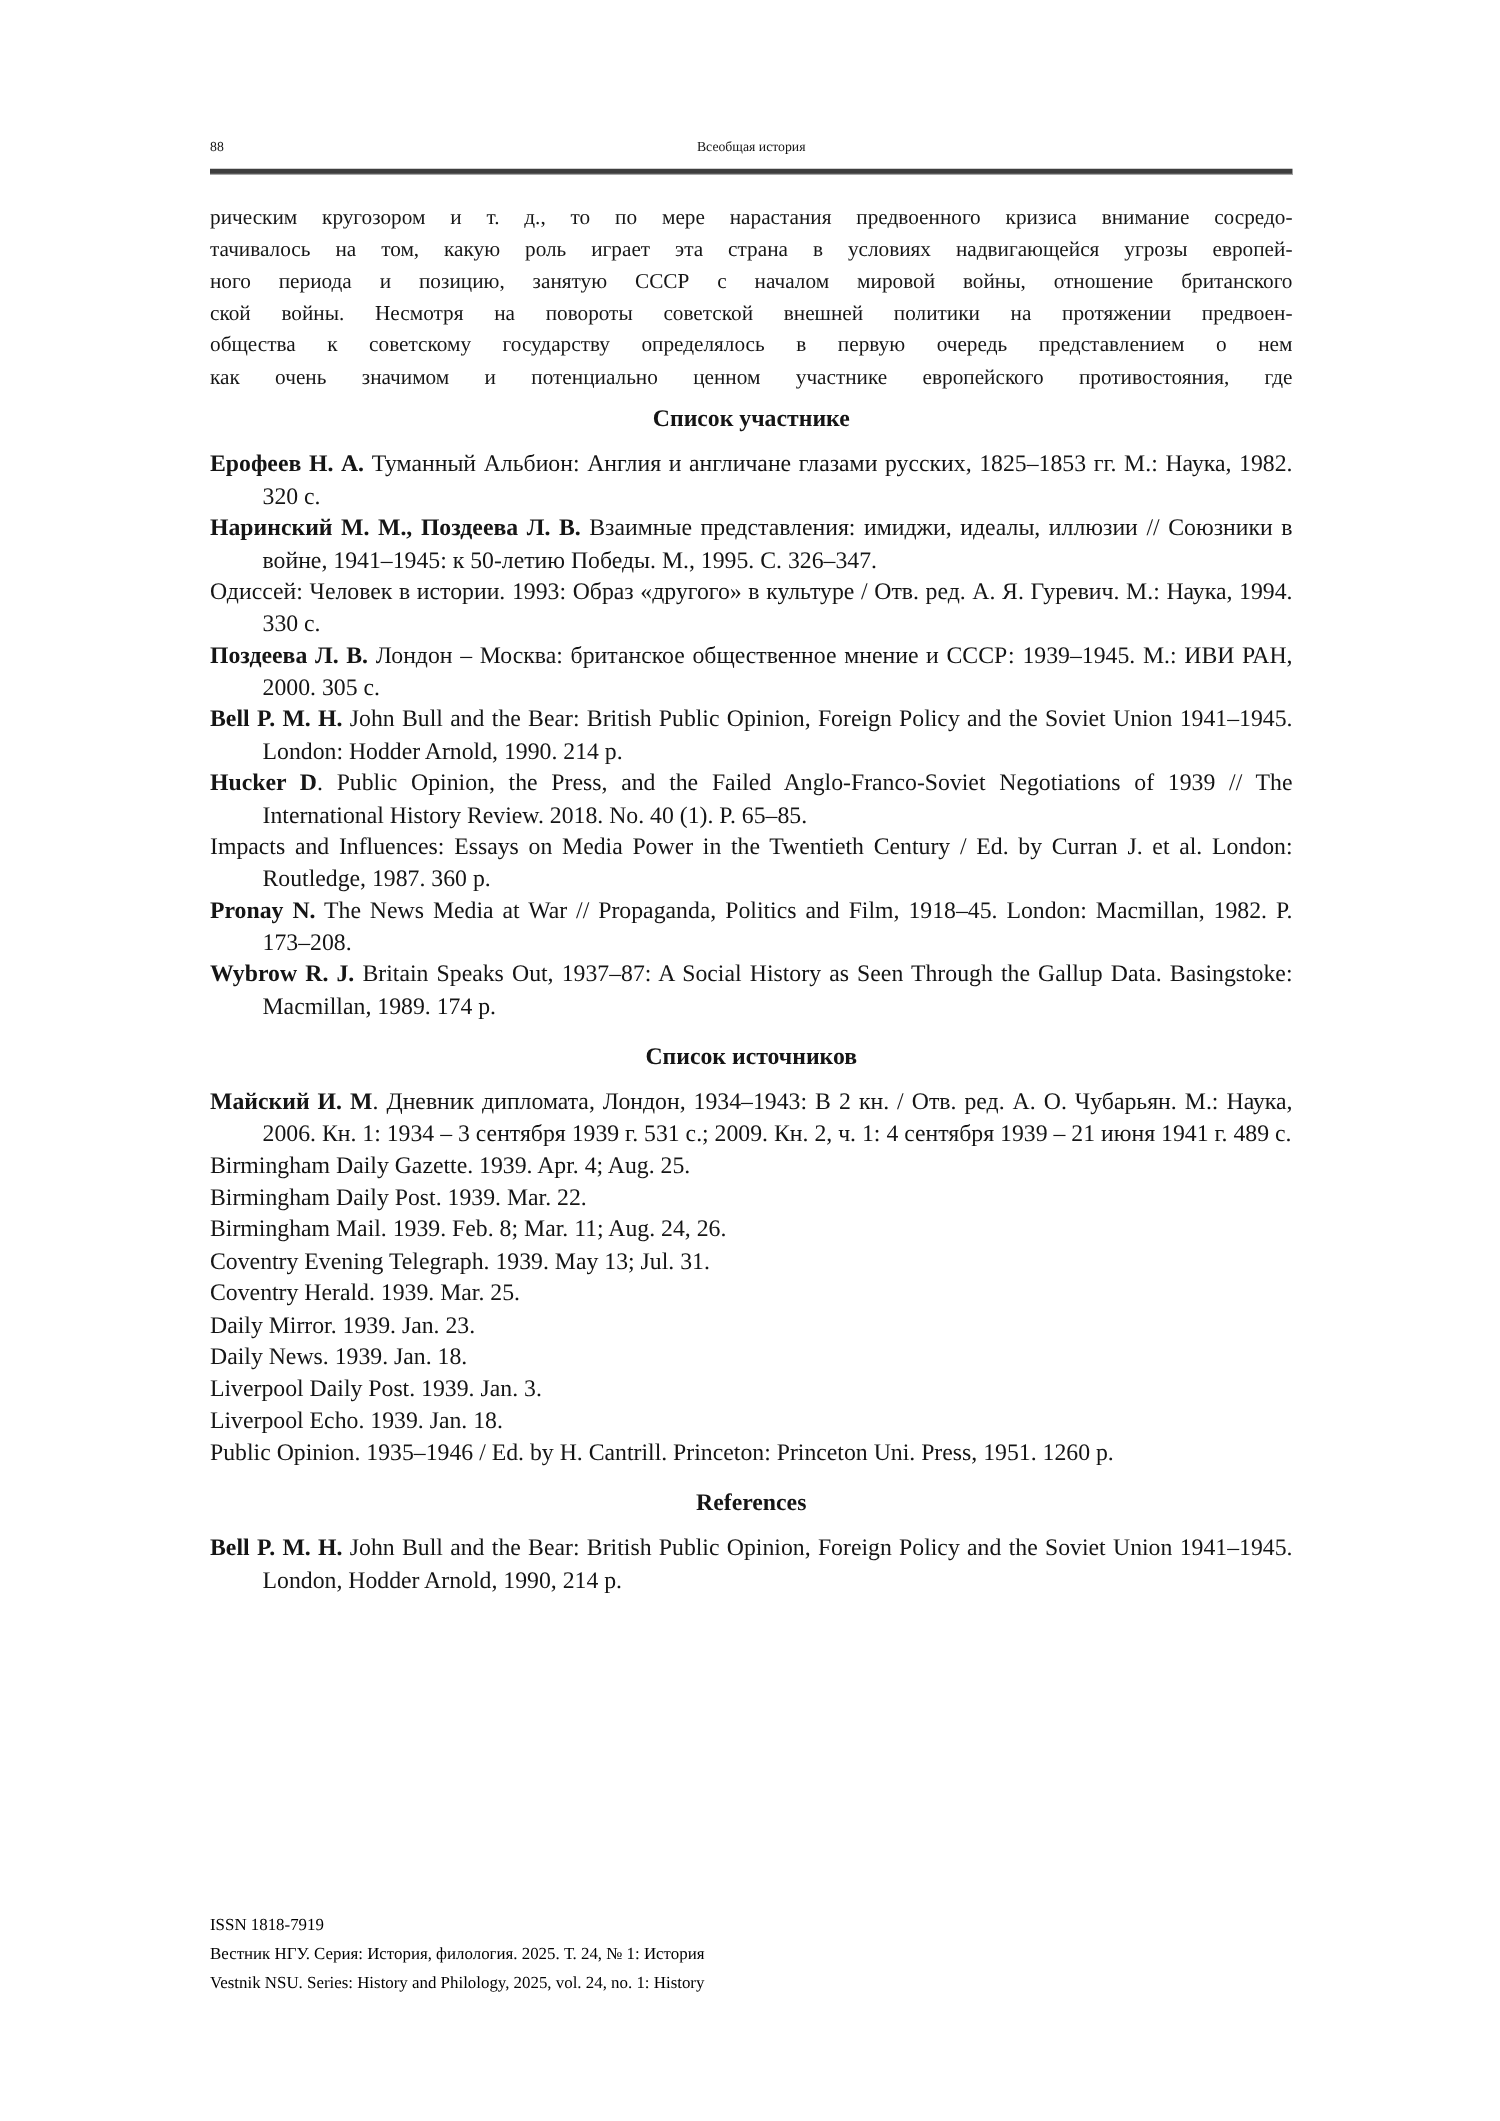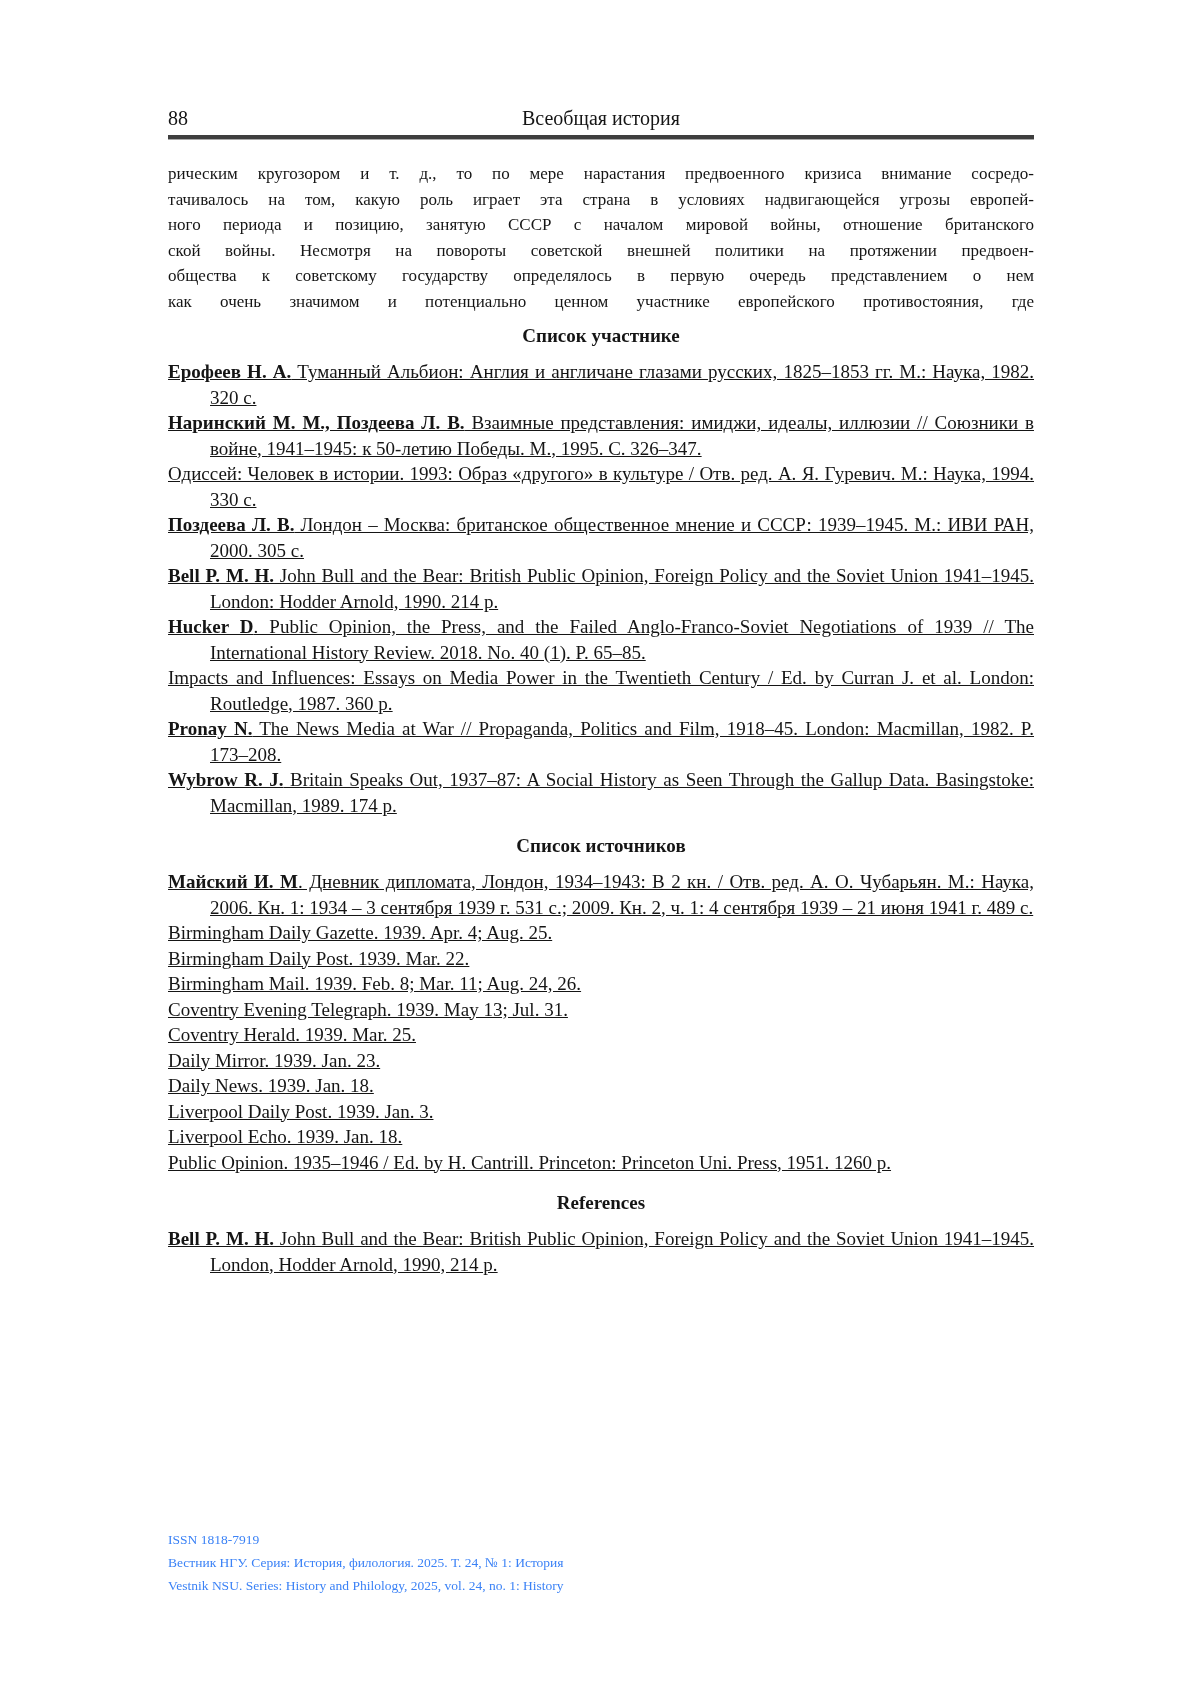--- a/index.html
+++ b/index.html
@@ -14,21 +14,21 @@
   }
   .content {
     position: absolute;
     left: 168px;
     top: 106px;
     width: 866px;
   }
   .pghead {
     position: relative;
     height: 24px;
-    font-size: 20px;
+    font-size: 11px;
     line-height: 24px;
   }
   .pagenum { position: absolute; left: 0; top: 0; }
   .runtitle {
     position: absolute; left: 0; right: 0;
     text-align: center;
   }
   .rule {
     margin-top: 5px;
     height: 4px;
@@ -39,37 +39,37 @@
   .jline { text-align: justify; text-align-last: justify; }
   .jline.last { text-align-last: left; }
   h2 {
     font-size: 19px;
     line-height: 25px;
     font-weight: bold;
     text-align: center;
     margin: 15px 0 11px 0;
   }
   h2.first { margin-top: 9px; }
-  .reflist { margin: 0; text-decoration: underline; }
+  .reflist { margin: 0; }
   .entry {
     margin: 0;
     padding-left: 42px;
     text-indent: -42px;
     font-size: 19px;
     line-height: 25.5px;
     text-align: justify;
   }
   .entry b { font-weight: bold; }
   .footer {
     position: absolute;
     left: 168px;
     top: 1528px;
     font-size: 13.5px;
     line-height: 23px;
-    color: #3b82f6;
+    color: #000000;
   }
 </style>
 </head>
 <body>
 
 <div class="page">
   <div class="content">
 
     <div class="pghead">
       <span class="pagenum">88</span>

